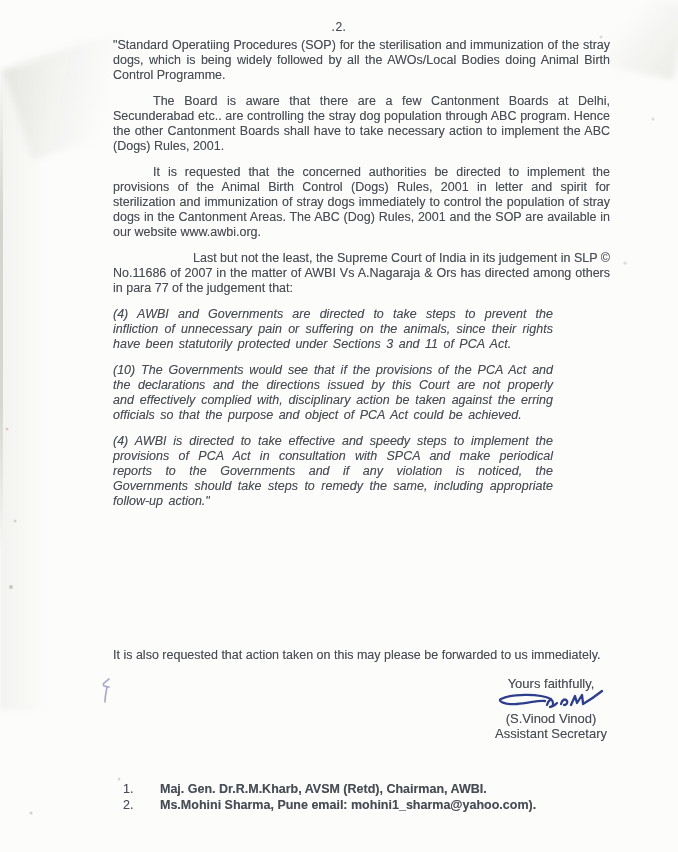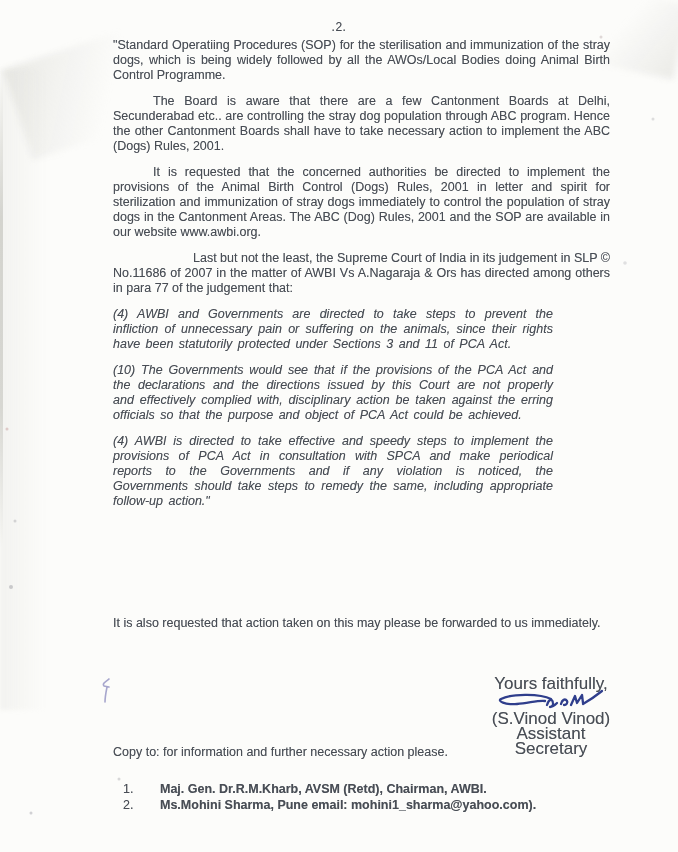--- a/index.html
+++ b/index.html
@@ -64,26 +64,26 @@
   p.indent-lg{text-indent:80px;}
   .quote{
     font-style:italic;
     margin:0 0 11px 47px;
     width:440px;
     word-spacing:2px;
     text-align:justify;
   }
   .weblink{}
   #closing-request{
-    position:absolute;left:113px;top:616px;width:497px;
+    position:absolute;left:113px;top:648px;width:497px;
     font-size:12.5px;line-height:15px;
   }
   #signature-block{
     position:absolute;top:676px;right:62px;width:130px;
-    text-align:center;font-size:17px;line-height:15px;
+    text-align:center;font-size:13px;line-height:15px;
   }
   #signature-scribble{display:block;margin:-3px auto -7px auto;}
   #ink-mark{position:absolute;left:97px;top:676px;opacity:0.75;}
   #copy-note{
     position:absolute;left:113px;top:745px;
     font-size:12.5px;line-height:15px;
   }
   #recipient-list{
     position:absolute;left:123px;top:781px;width:480px;
     font-size:12.5px;line-height:16px;
@@ -133,21 +133,20 @@
         <path d="M52 17 c 2 -6 5 -7 6 -2 c 0.5 2 -1 4 -3 4 c 3 0 5 -2 7 -4"></path>
         <path d="M66 16 c 1 -4 4 -6 6 -3 c 1 1.5 -0.5 4 -3 4"></path>
         <path d="M76 17 l 4 -9 l 2 7 l 5 -8 l 1 8"></path>
         <path d="M88 16 C 95 12 102 7 107 3"></path>
       </g>
     </svg>
     <div>(S.Vinod Vinod)</div>
     <div>Assistant Secretary</div>
   </div>
 
-  <div id="copy-note">Copy to: for information and further necessary action please.</div>
 
   <div id="recipient-list">
     <div class="recipient-row">
       <span class="recipient-number">1.</span>
       <span class="recipient-text">Maj. Gen. Dr.R.M.Kharb, AVSM (Retd), Chairman, AWBI.</span>
     </div>
     <div class="recipient-row">
       <span class="recipient-number">2.</span>
       <span class="recipient-text">Ms.Mohini Sharma, Pune email: mohini1_sharma@yahoo.com).</span>
     </div>

